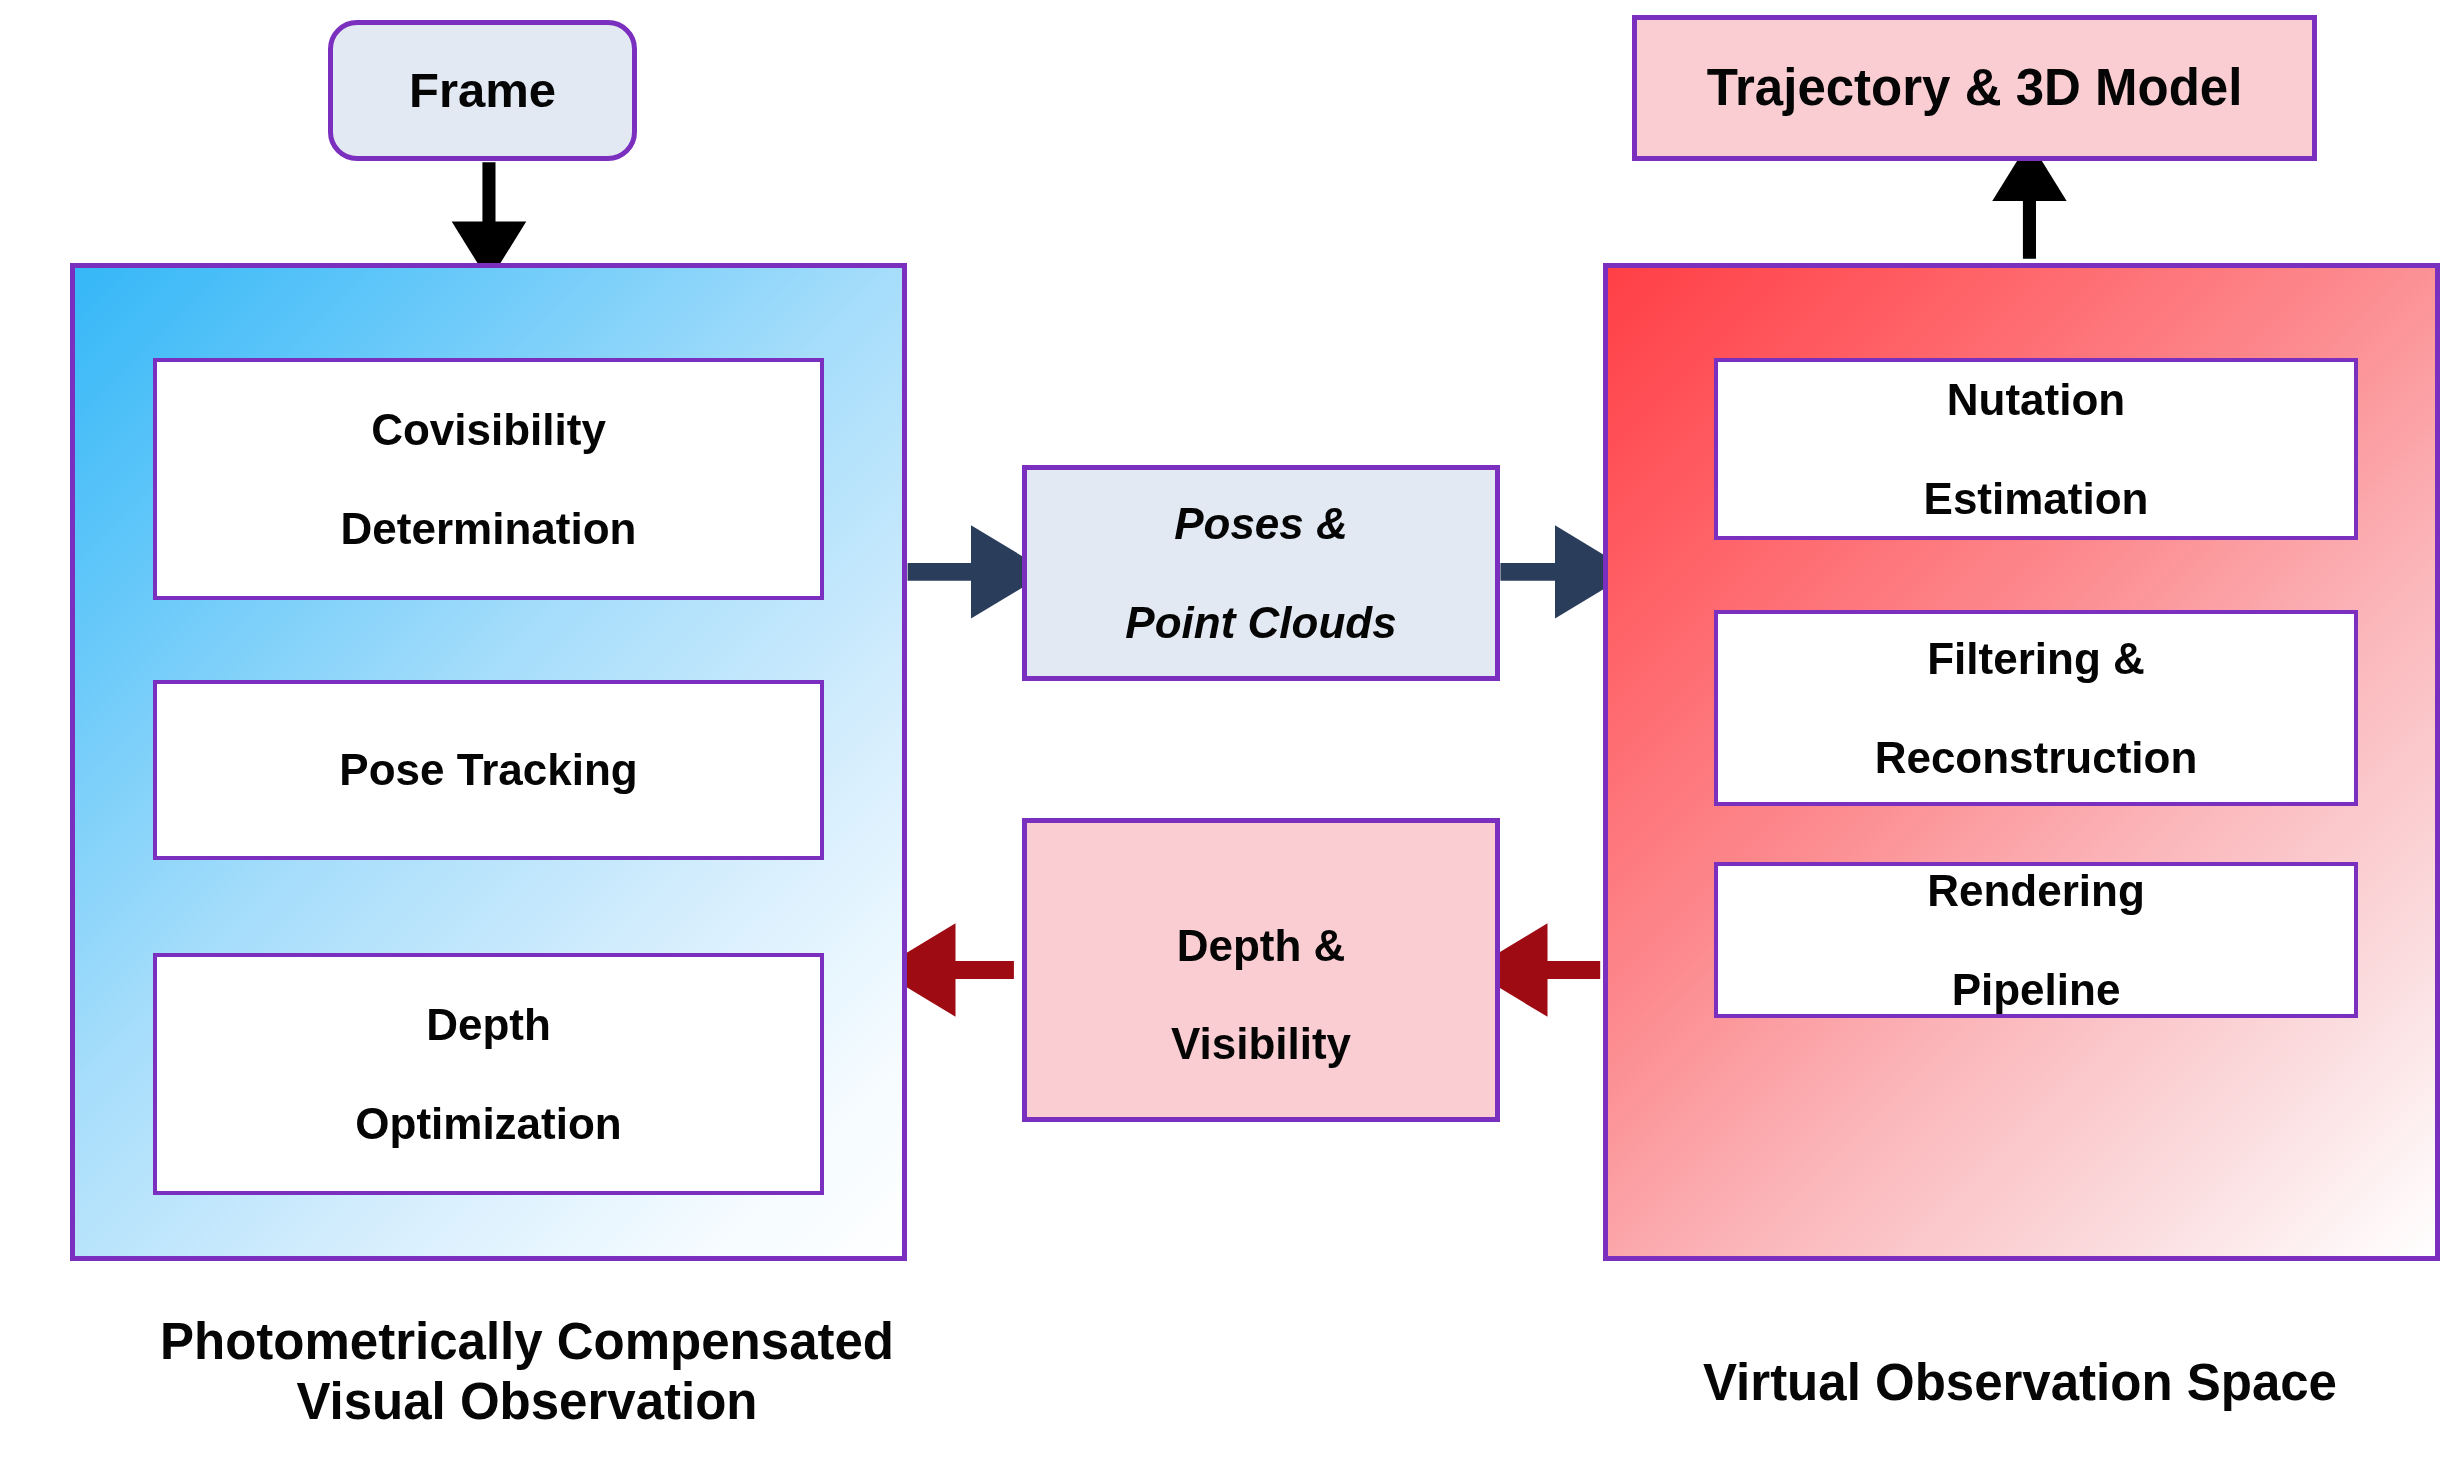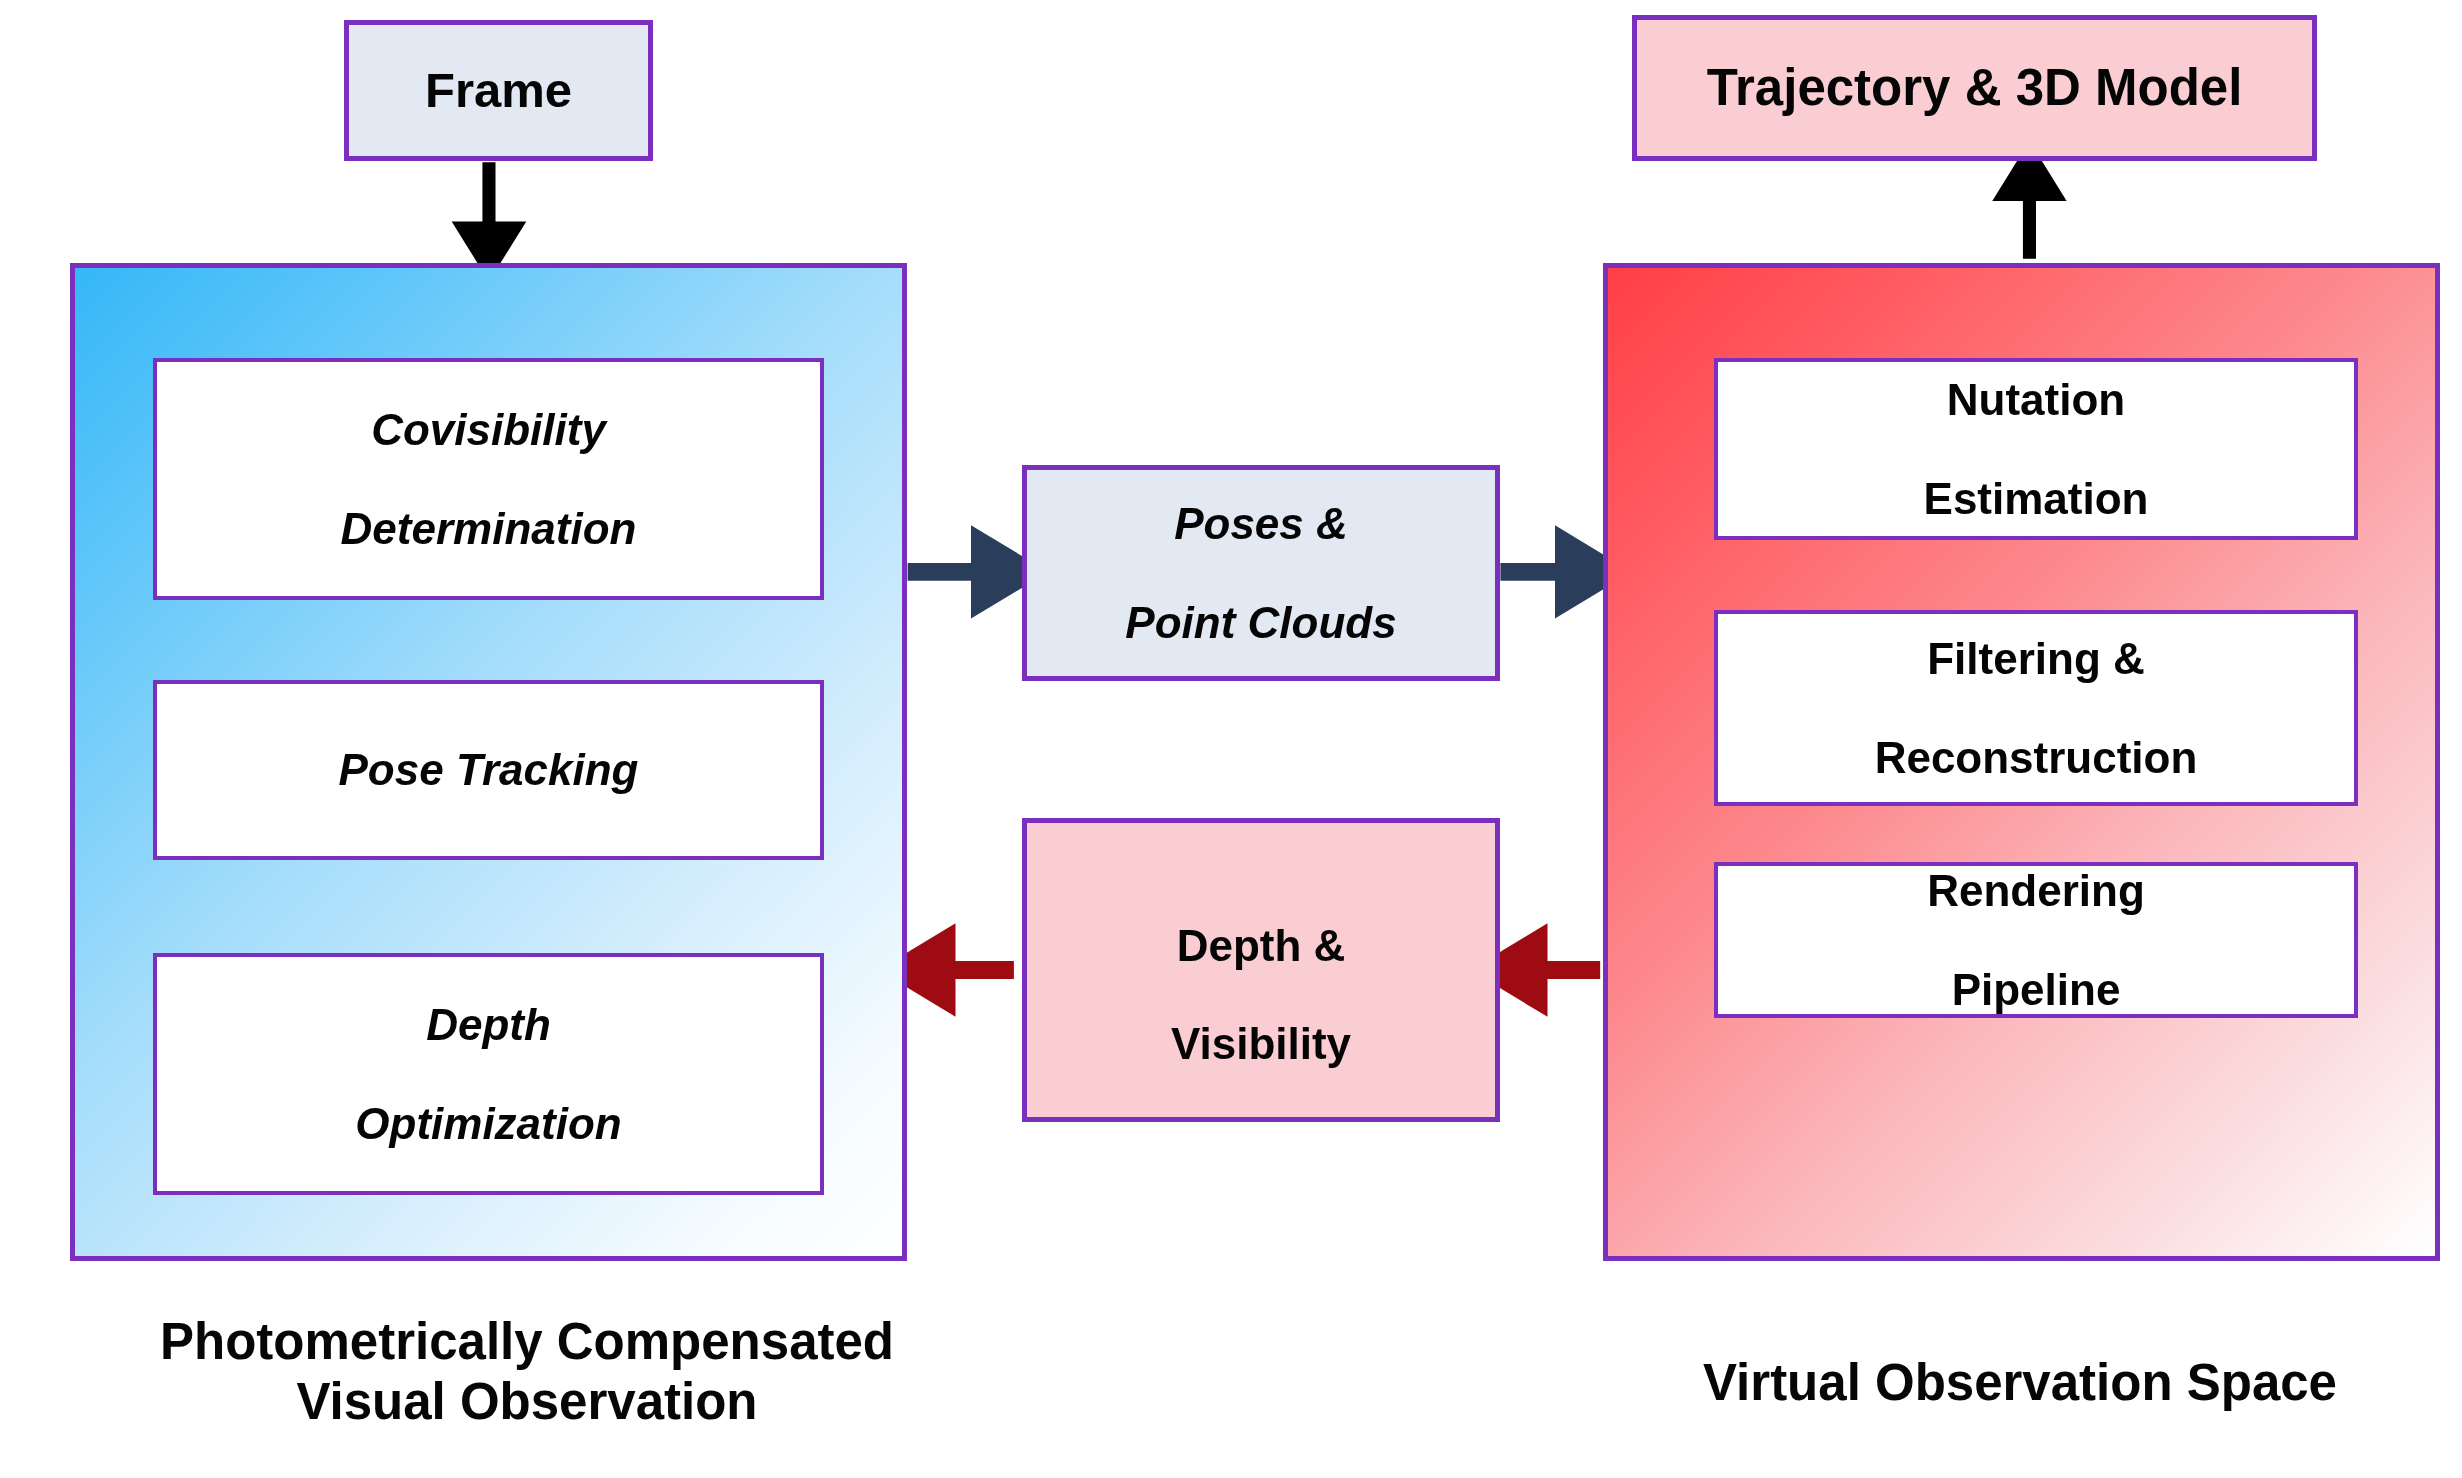--- a/index.html
+++ b/index.html
@@ -79,29 +79,29 @@
 
   <g>
     <line x1="1240" y1="1186" x2="1118" y2="1186" stroke="#9E0B13" stroke-width="22" marker-end="url(#head-red)"></line>
   </g>
 
   <g>
     <line x1="2482" y1="316" x2="2482" y2="204" stroke="#000000" stroke-width="16" marker-end="url(#head-black)"></line>
   </g>
 </svg>
 
-<div class="node io-blue" style="left:344px;top:20.4px;width:309px;height:141px;font-size:49px;">
+<div class="node io-blue" style="left:328px;top:20.4px;width:309px;height:141px;font-size:49px;border-radius:29px;">
   <span>Frame</span>
 </div>
 
 <div class="node io-pink" style="left:1632px;top:14.7px;width:685px;height:146px;font-size:51px;">
   <span>Trajectory &amp; 3D Model</span>
 </div>
 
-<div class="panel panel-left" style="left:70px;top:263px;width:837px;height:998px;font-style:italic;">
+<div class="panel panel-left" style="left:70px;top:263px;width:837px;height:998px;">
 
   <div class="node module" style="left:78px;top:90px;width:671px;height:242px;font-size:44px;">
     <span>
       <span>Covisibility</span><br>
       <span>Determination</span>
     </span>
   </div>
 
   <div class="node module" style="left:78px;top:412px;width:671px;height:180px;font-size:44px;">
     <span>Pose Tracking</span>

